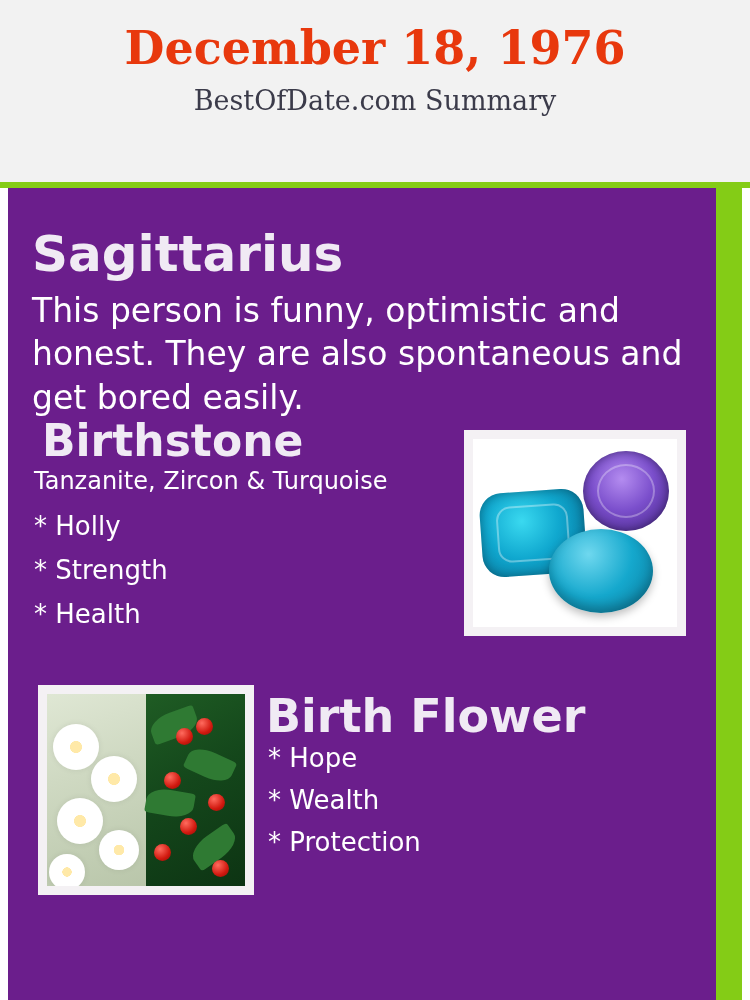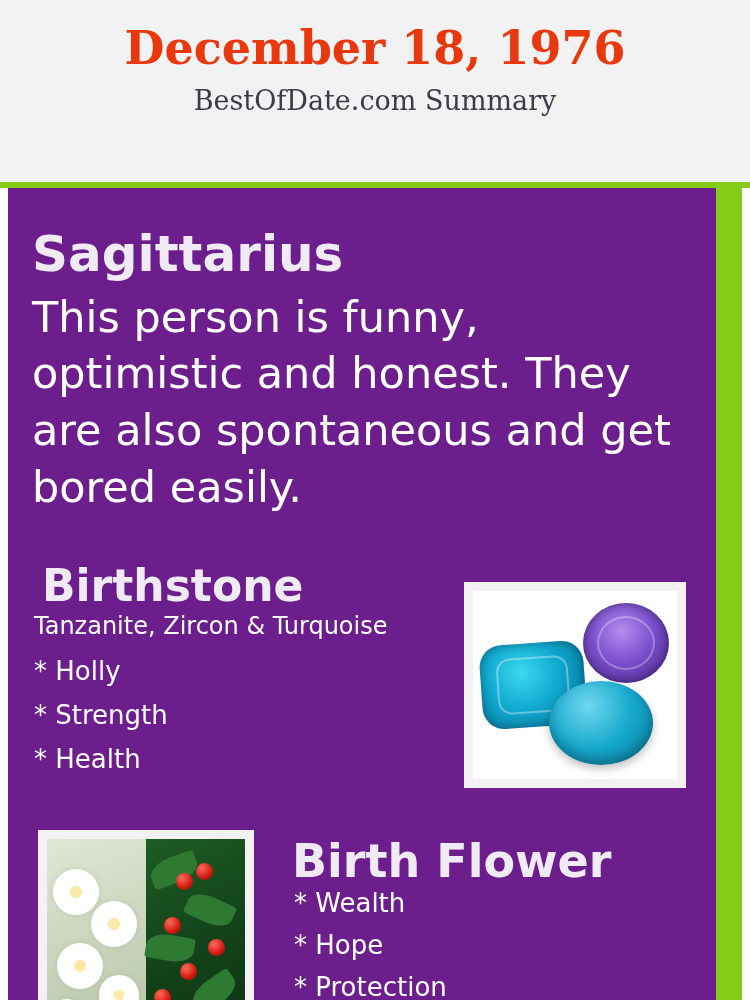--- a/index.html
+++ b/index.html
@@ -70,32 +70,31 @@
   .panel-edge-right { right: 0; }
 
   .zodiac-title {
     font-size: 50px;
     font-weight: bold;
     color: #f0eaf4;
     line-height: 1.05;
     margin: 18px 0 8px 2px;
   }
   .zodiac-desc {
-    font-size: 43px;
+    font-size: 33px;
     line-height: 1.32;
     color: #ffffff;
     margin: 0 0 0 2px;
     max-width: 700px;
   }
 
   
   .stone-row {
     display: flex;
-    align-items: flex-end;
-    margin-top: 48px;
+    align-items: center;
   }
   .stone-left {
     flex: 1 1 auto;
     padding-left: 2px;
   }
   .stone-title {
     font-size: 44px;
     font-weight: bold;
     color: #f0eaf4;
     line-height: 1.0;
@@ -236,21 +235,20 @@
   .holly .r1 { left: 30px; top: 34px; }
   .holly .r2 { left: 50px; top: 24px; }
   .holly .r3 { left: 18px; top: 78px; }
   .holly .r4 { left: 62px; top: 100px; }
   .holly .r5 { left: 34px; top: 124px; }
   .holly .r6 { left: 8px;  top: 150px; }
   .holly .r7 { left: 66px; top: 166px; }
 
   .flower-right {
     flex: 1 1 auto;
-    padding-left: 26px;
     text-align: left;
   }
   .flower-title {
     font-size: 46px;
     font-weight: bold;
     color: #f0eaf4;
     line-height: 1.0;
     margin: 8px 0 4px 12px;
   }
   .flower-sub {
@@ -316,22 +314,22 @@
             <div class="berry r3"></div>
             <div class="berry r4"></div>
             <div class="berry r5"></div>
             <div class="berry r6"></div>
             <div class="berry r7"></div>
           </div>
         </div>
       </div>
       <div class="flower-right">
         <div class="flower-title">Birth Flower</div>
+        <div class="flower-bullet">* Hope</div>
         <div class="flower-bullet">* Wealth</div>
-        <div class="flower-bullet">* Hope</div>
         <div class="flower-bullet">* Protection</div>
       </div>
     </div>
 
   </div>
 
   <div class="panel-edge-left"></div>
   <div class="panel-edge-right"></div>
 </div>
 

